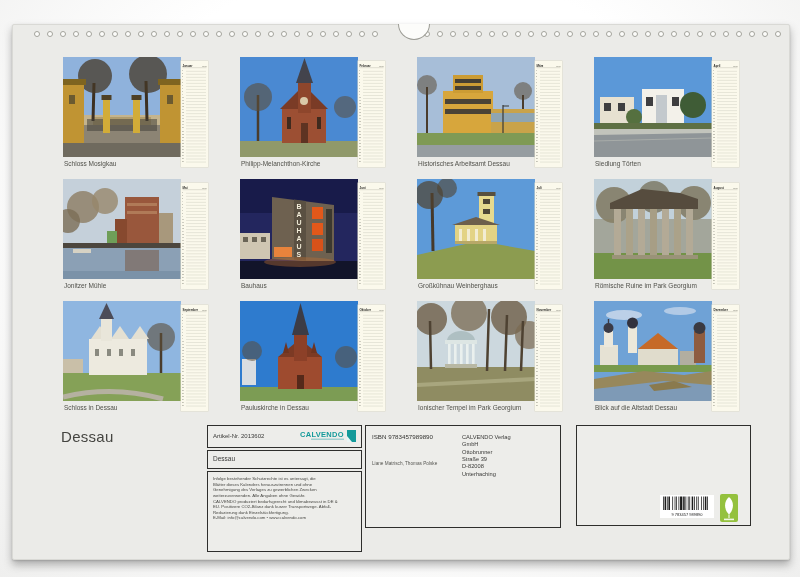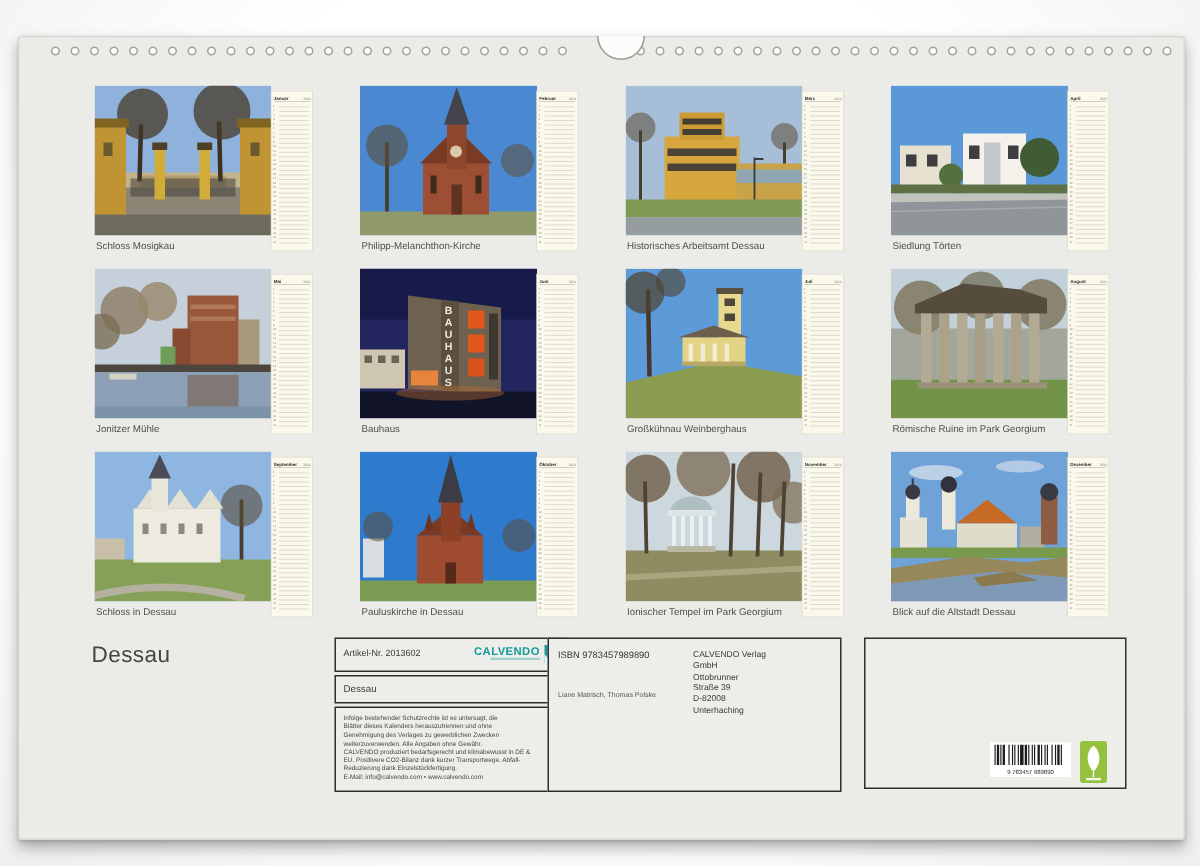--- a/index.html
+++ b/index.html
@@ -35,21 +35,21 @@
     box-shadow:0 0 0 .5px #dddbc9;}
   .caption{
     position:absolute;left:1px;top:103px;white-space:nowrap;
     font-size:13px;transform:scale(.5);transform-origin:left top;color:#50504a;
   }
   .title{
     position:absolute;left:48px;top:403px;font-size:15px;color:#45454          1;
     color:#454541;letter-spacing:.3px;
   }
   .infobar{position:absolute;left:194px;top:400px;height:103px;}
-  .leftcol{position:absolute;left:16px;top:0;width:155px;height:103px;display:flex;flex-direction:column;gap:2px;}
+  .leftcol{position:absolute;left:0;top:0;width:155px;height:127px;display:flex;flex-direction:column;gap:2px;}
   .cellbox{border:1.4px solid #2e2e2c;background:#ededea;box-sizing:border-box;position:relative;}
   .c1{height:23px;}
   .c2{height:19px;}
   .c3{flex:1;}
   .artikel{position:absolute;left:5px;top:6px;font-size:12px;transform:scale(.5);transform-origin:left top;color:#3a3a38;white-space:nowrap;}
   .brandlogo{position:absolute;right:4px;top:3px;}
   .dessau-cell{position:absolute;left:5px;top:4px;font-size:13px;transform:scale(.5);transform-origin:left top;color:#3a3a38;}
   .legal{
     position:absolute;left:5px;top:4px;width:290px;
     font-size:8.6px;line-height:1.3;transform:scale(.5);transform-origin:left top;

